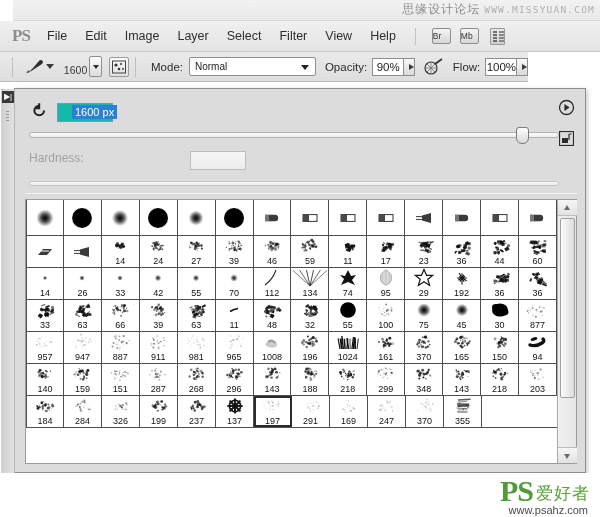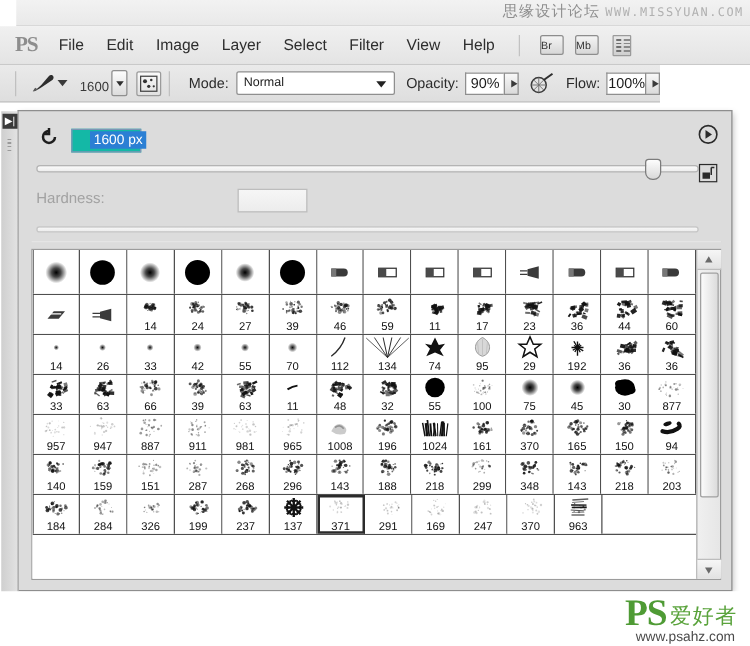--- a/index.html
+++ b/index.html
@@ -2683,21 +2683,21 @@
                   <circle cx="16.9" cy="7.6" r="0.94" fill="#111" opacity="0.25"></circle>
                   <circle cx="15.9" cy="5.9" r="0.69" fill="#111" opacity="0.26"></circle>
                   <circle cx="17.7" cy="8.5" r="0.45" fill="#111" opacity="0.14"></circle>
                   <circle cx="13.9" cy="6.6" r="0.41" fill="#111" opacity="0.22"></circle>
                   <circle cx="22.4" cy="8.7" r="0.95" fill="#111" opacity="0.23"></circle>
                   <circle cx="13.9" cy="14.1" r="0.51" fill="#111" opacity="0.17"></circle>
                   <circle cx="14.5" cy="14.6" r="0.32" fill="#111" opacity="0.17"></circle>
                   <circle cx="13.8" cy="15.1" r="0.49" fill="#111" opacity="0.24"></circle>
                 </svg>
               </div>
-              <div class="bnum">371</div>
+              <div class="bnum">197</div>
             </div>
             <div class="bcell">
               <div class="bthumb">
                 <svg width="34" height="22" viewBox="0 0 34 22">
                   <circle cx="15.7" cy="8.1" r="0.70" fill="#111" opacity="0.20"></circle>
                   <circle cx="14.8" cy="11.7" r="0.91" fill="#111" opacity="0.17"></circle>
                   <circle cx="22.4" cy="6.8" r="0.76" fill="#111" opacity="0.19"></circle>
                   <circle cx="25.1" cy="8.8" r="0.34" fill="#111" opacity="0.25"></circle>
                   <circle cx="16.3" cy="15.8" r="0.78" fill="#111" opacity="0.21"></circle>
                   <circle cx="25.1" cy="11.0" r="0.59" fill="#111" opacity="0.22"></circle>
@@ -2831,21 +2831,21 @@
                   <circle cx="20.9" cy="10.6" r="0.65" fill="#111" opacity="0.35"></circle>
                   <circle cx="18.8" cy="11.9" r="0.37" fill="#111" opacity="0.58"></circle>
                   <circle cx="13.3" cy="14.1" r="0.55" fill="#111" opacity="0.52"></circle>
                   <circle cx="20.6" cy="9.9" r="0.67" fill="#111" opacity="0.56"></circle>
                   <circle cx="17.2" cy="14.6" r="0.98" fill="#111" opacity="0.41"></circle>
                   <circle cx="13.7" cy="7.9" r="0.55" fill="#111" opacity="0.66"></circle>
                   <circle cx="13.4" cy="10.9" r="0.84" fill="#111" opacity="0.34"></circle>
                   <circle cx="21.8" cy="12.7" r="0.88" fill="#111" opacity="0.53"></circle>
                 </svg>
               </div>
-              <div class="bnum">963</div>
+              <div class="bnum">355</div>
             </div>
           </div>
         </div>
     </div>
     <div class="grid-sb">
       <div class="sb-up"></div>
       <div class="sb-thumb"></div>
       <div class="sb-dn"></div>
     </div>
   </div>

